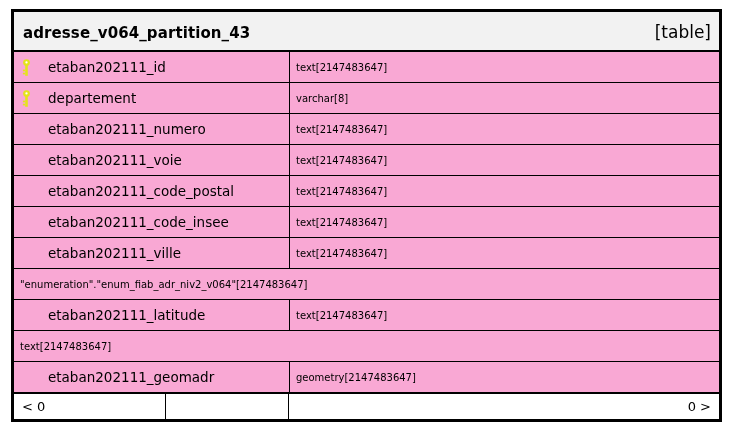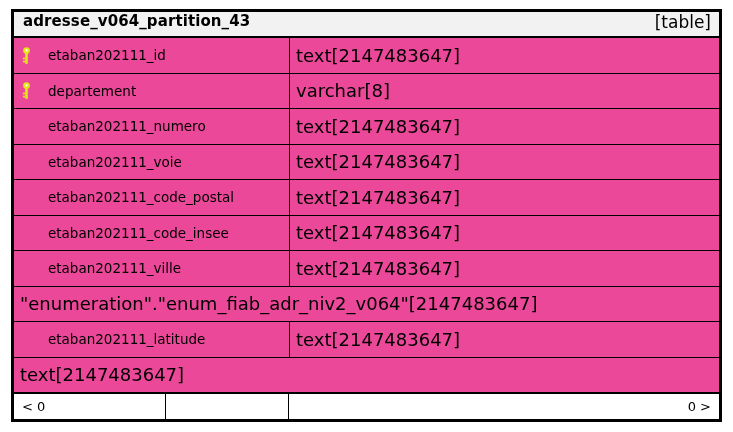--- a/index.html
+++ b/index.html
@@ -24,25 +24,25 @@
     box-sizing: border-box;
     border: 3px solid #000000;
     background: #ffffff;
     display: flex;
     flex-direction: column;
   }
 
   
   .node-header {
     flex: 0 0 auto;
-    height: 26px;
+    height: 40px;
     background: #f2f2f2;
     border-bottom: 2px solid #000000;
     display: flex;
-    align-items: flex-start;
+    align-items: flex-end;
     padding: 0 8px 8px 9px;
     box-sizing: border-box;
   }
   .node-title {
     font-size: 15px;
     font-weight: bold;
     letter-spacing: 0.1px;
     white-space: nowrap;
   }
   .node-kind {
@@ -50,21 +50,21 @@
     font-size: 17px;
     font-weight: normal;
     white-space: nowrap;
   }
 
   
   .node-body {
     flex: 1 1 auto;
     display: flex;
     flex-direction: column;
-    background: #ec4899;
+    background: #f9a8d4;
   }
   .col-row {
     flex: 1 1 0;
     display: flex;
     align-items: stretch;
     border-bottom: 1px solid #000000;
     min-height: 0;
   }
   .cell-name {
     flex: 0 0 276px;
@@ -87,21 +87,21 @@
   }
   .cell-type {
     flex: 1 1 auto;
     box-sizing: border-box;
     display: flex;
     align-items: center;
     padding-left: 6px;
     overflow: hidden;
   }
   .type-label {
-    font-size: 18px;
+    font-size: 10px;
     white-space: nowrap;
   }
 
   
   .key-icon {
     width: 9px;
     height: 17px;
     display: block;
   }
 
@@ -241,20 +241,29 @@
         </div>
         <div class="cell-type">
           <span class="type-label">text[2147483647]</span>
         </div>
       </div>
       <div class="col-row">
         <div class="cell-type">
           <span class="type-label">text[2147483647]</span>
         </div>
       </div>
+      <div class="col-row">
+        <div class="cell-name">
+          <span class="key-slot"></span>
+          <span class="col-label">etaban202111_geomadr</span>
+        </div>
+        <div class="cell-type">
+          <span class="type-label">geometry[2147483647]</span>
+        </div>
+      </div>
     </div>
 
   <div class="node-footer">
     <div class="foot-left">
       <span class="foot-label">&lt; 0</span>
     </div>
     <div class="foot-mid"></div>
     <div class="foot-right">
       <span class="foot-label">0 &gt;</span>
     </div>

